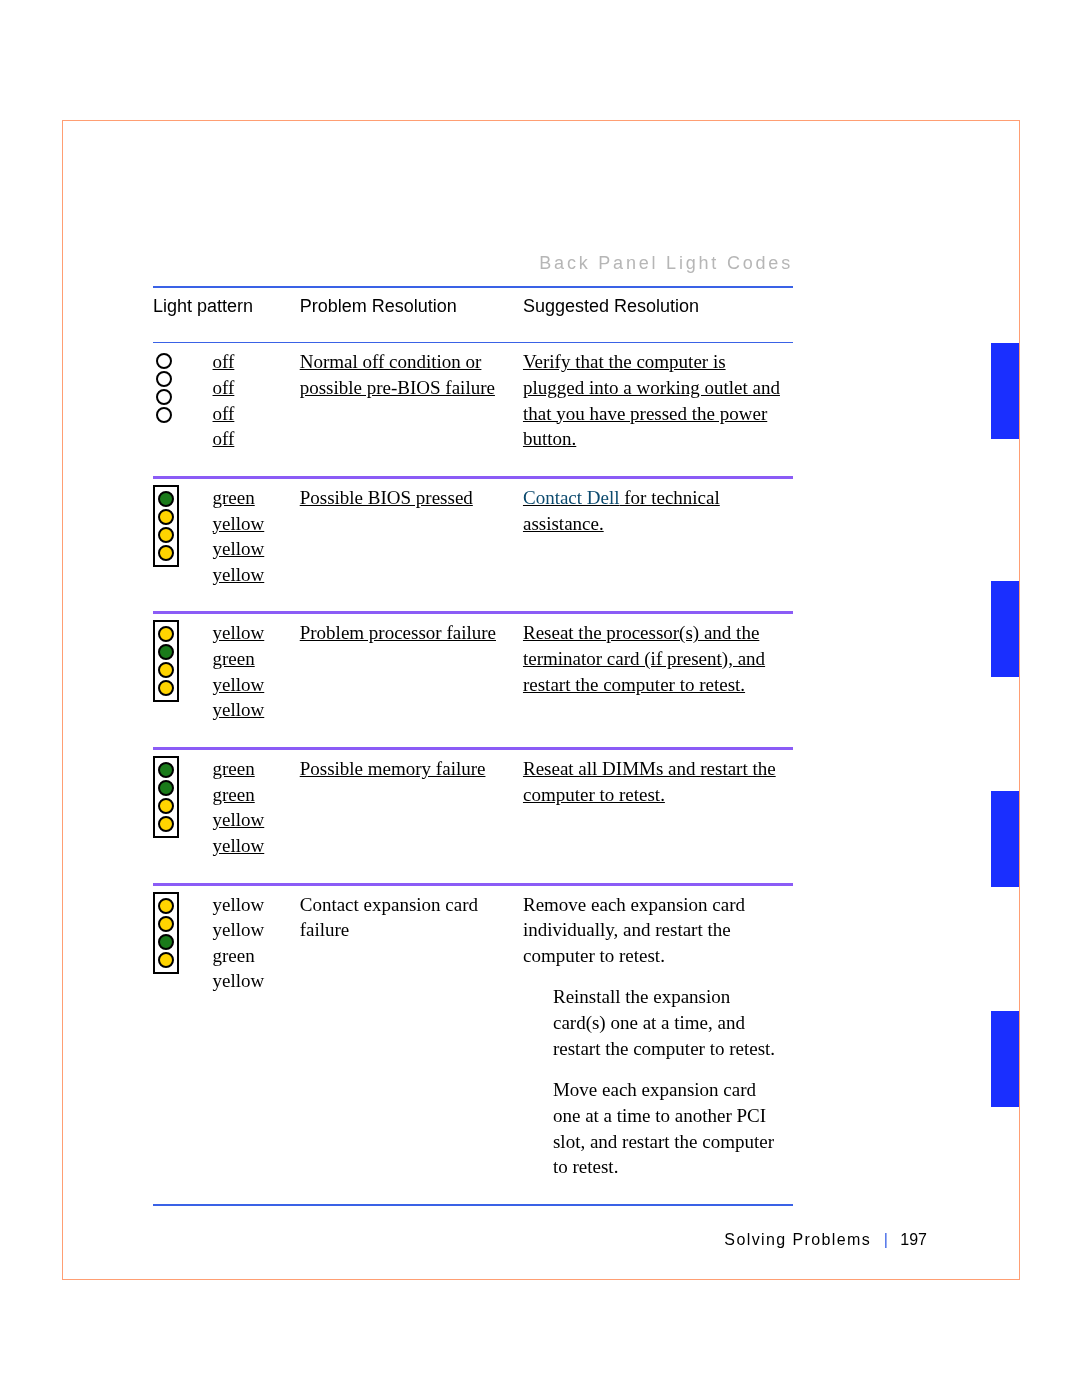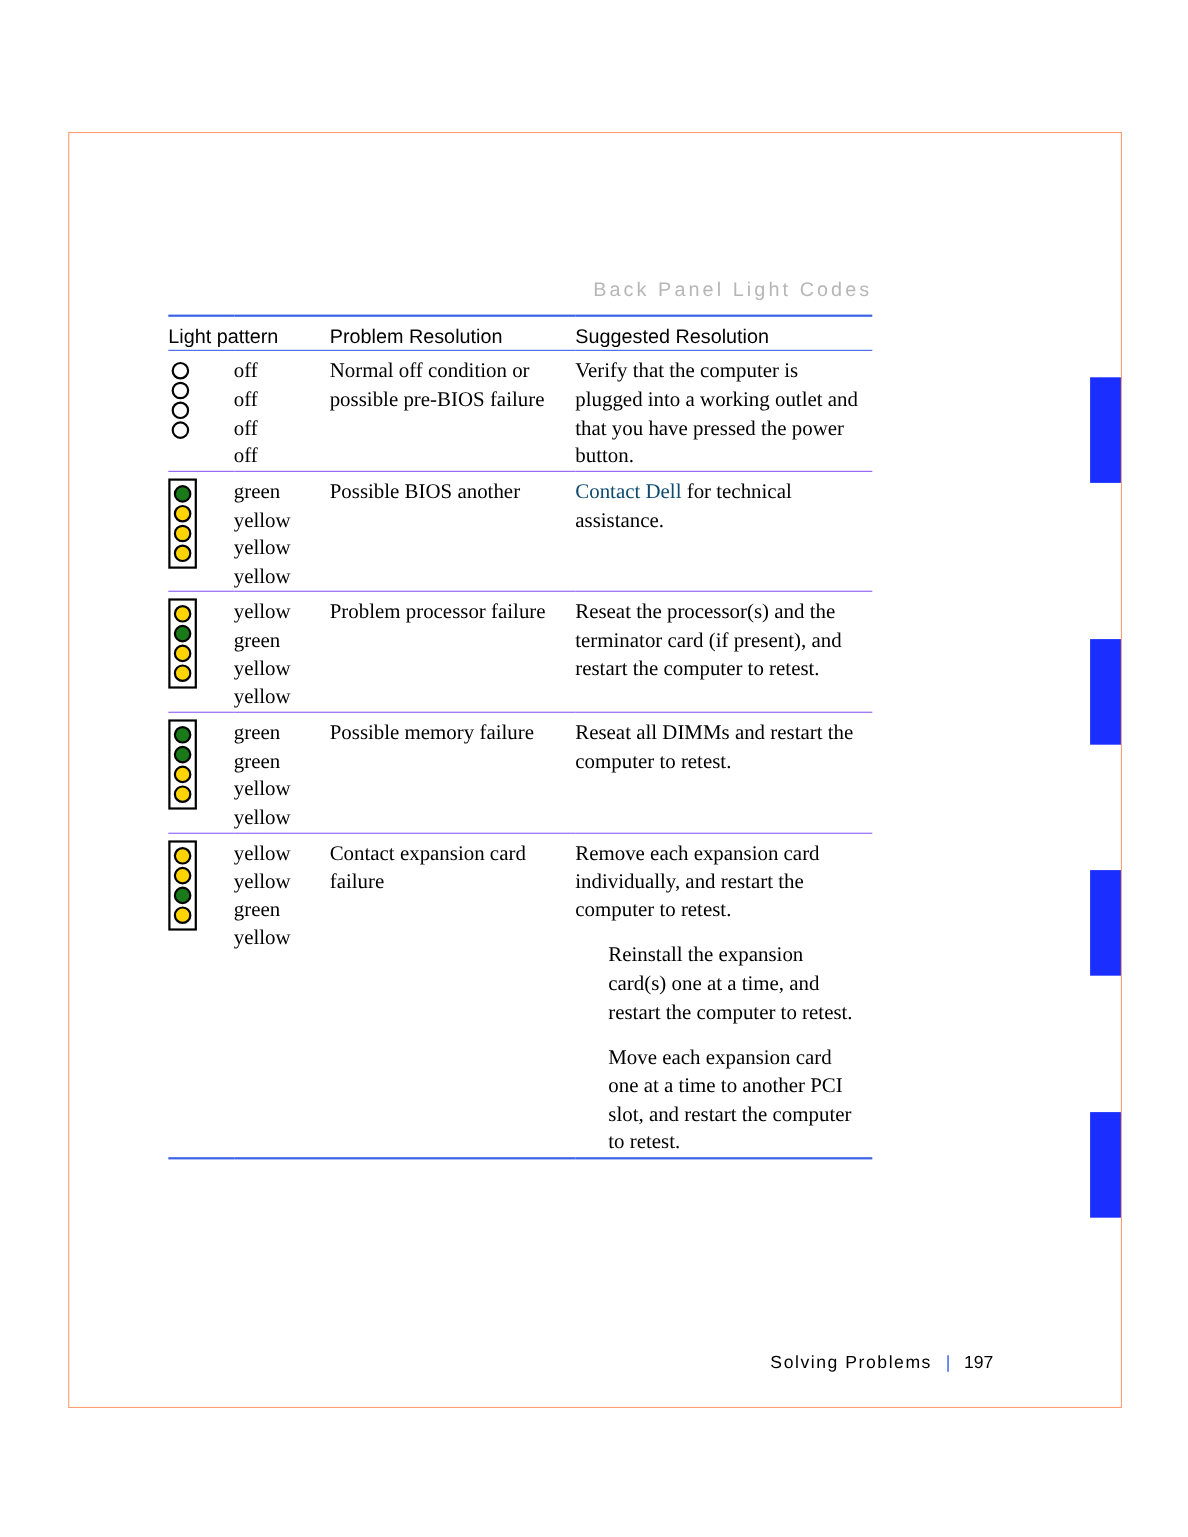--- a/index.html
+++ b/index.html
@@ -37,35 +37,36 @@
   }
   table.codes {
     border-collapse: collapse;
     width: 640px;
     font-size: 19px;
     line-height: 1.35;
   }
   table.codes > tbody > tr > td,
   table.codes > thead > tr > th {
     vertical-align: top;
-    padding: 6px 6px 0 0;
+    padding: 6px 6px 24px 0;
     text-align: left;
   }
   table.codes thead th {
     font-family: Arial, Helvetica, sans-serif;
     font-weight: 400;
     font-size: 18px;
     color: #000;
     border-top: 2px solid #3a62e6;
     border-bottom: 1px solid #3a62e6;
     padding-top: 4px;
     padding-bottom: 6px;
   }
   table.codes tbody tr.sep > td {
-    border-bottom: 1px solid #8b5cf6;
+    border-bottom: 3px solid #8b5cf6;
+    text-decoration: underline;
   }
   table.codes tbody tr.last > td {
     border-bottom: 2px solid #3a62e6;
   }
   .col-pat   { width: 56px; padding-left: 2px; }
   .col-color { width: 82px; padding-left:4px; }
   .col-desc  { width: 210px; }
   .col-res   { width: 254px; }
 
   .color-word { display:block; }
@@ -105,21 +106,21 @@
   }
   .tab1 { top: 222px; }
   .tab2 { top: 460px; }
   .tab3 { top: 670px; }
   .tab4 { top: 890px; }
 
   
   .footer {
     position: absolute;
     bottom: 30px;
-    right: 116px;
+    right: 92px;
     font-family: Arial, Helvetica, sans-serif;
     font-size: 16px;
     color: #000;
   }
   .footer .sep { color: #3a62e6; margin: 0 8px; }
   .footer .label { letter-spacing: 1.4px; }
 </style>
 </head>
 <body>
 
@@ -149,21 +150,21 @@
             <td class="col-res">Verify that the computer is plugged into a working outlet and that you have pressed the power button.</td>
           </tr>
           <tr class="sep">
             <td class="col-pat"><div class="led-box"><div class="led green"></div><div class="led yellow"></div><div class="led yellow"></div><div class="led yellow"></div></div></td>
             <td class="col-color">
               <span class="color-word">green</span>
               <span class="color-word">yellow</span>
               <span class="color-word">yellow</span>
               <span class="color-word">yellow</span>
             </td>
-            <td class="col-desc">Possible BIOS another</td>
+            <td class="col-desc">Possible BIOS pressed</td>
             <td class="col-res"><span class="link">Contact Dell</span><span> for technical assistance.</span></td>
           </tr>
           <tr class="sep">
             <td class="col-pat"><div class="led-box"><div class="led yellow"></div><div class="led green"></div><div class="led yellow"></div><div class="led yellow"></div></div></td>
             <td class="col-color">
               <span class="color-word">yellow</span>
               <span class="color-word">green</span>
               <span class="color-word">yellow</span>
               <span class="color-word">yellow</span>
             </td>

